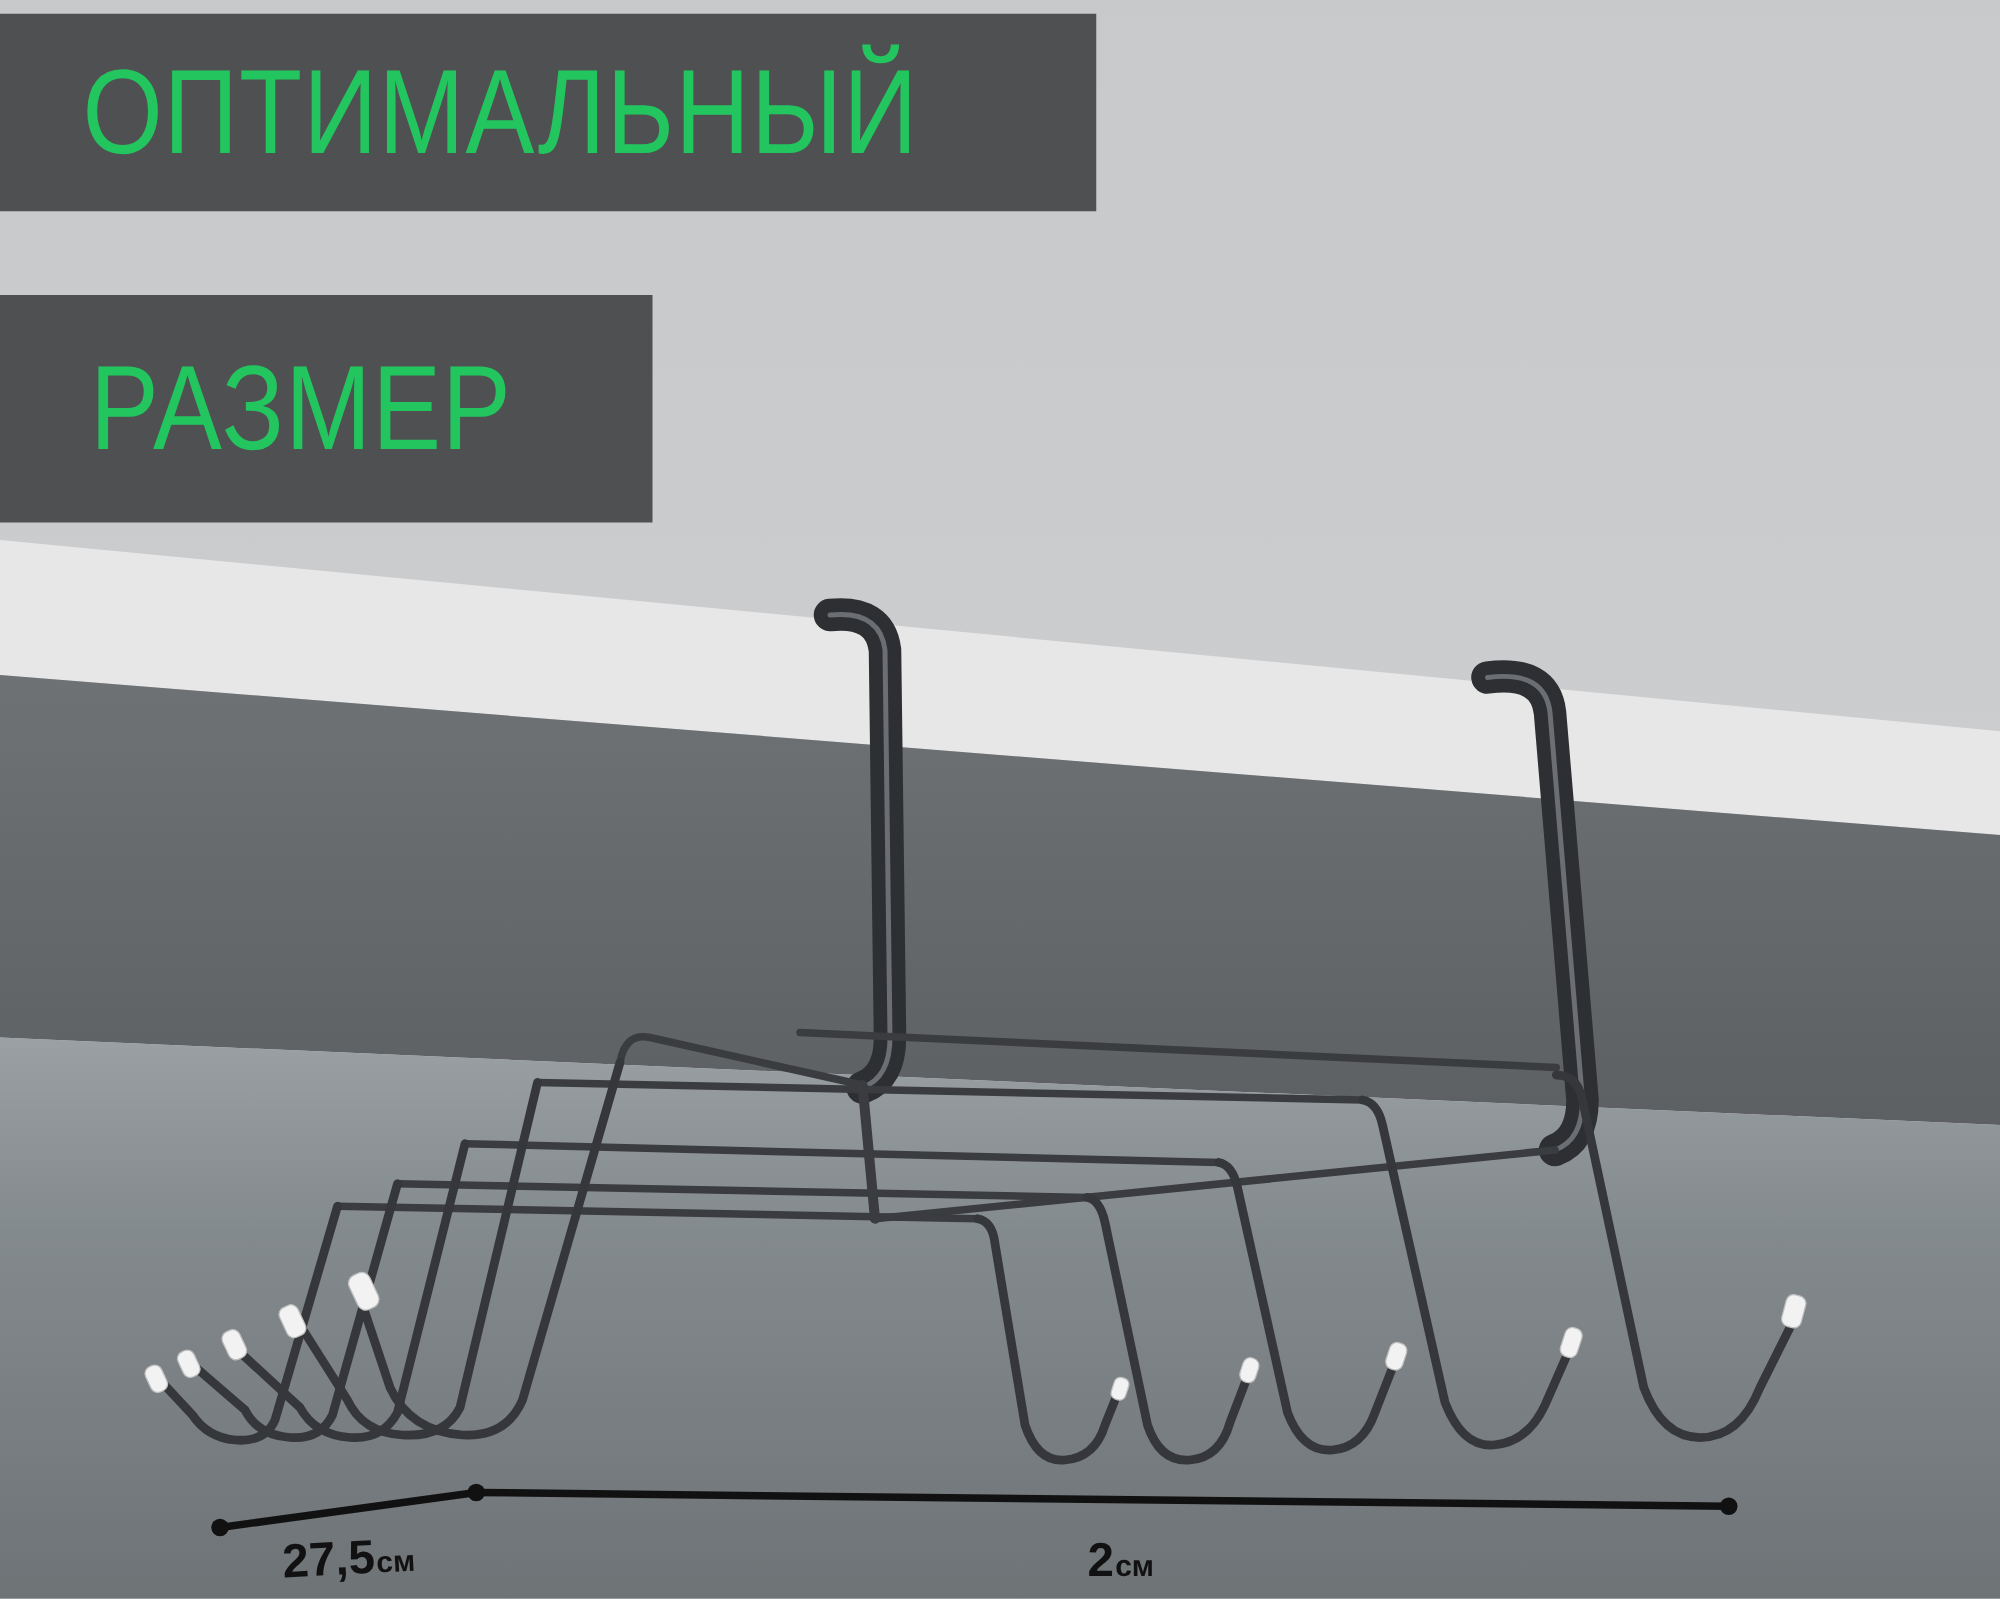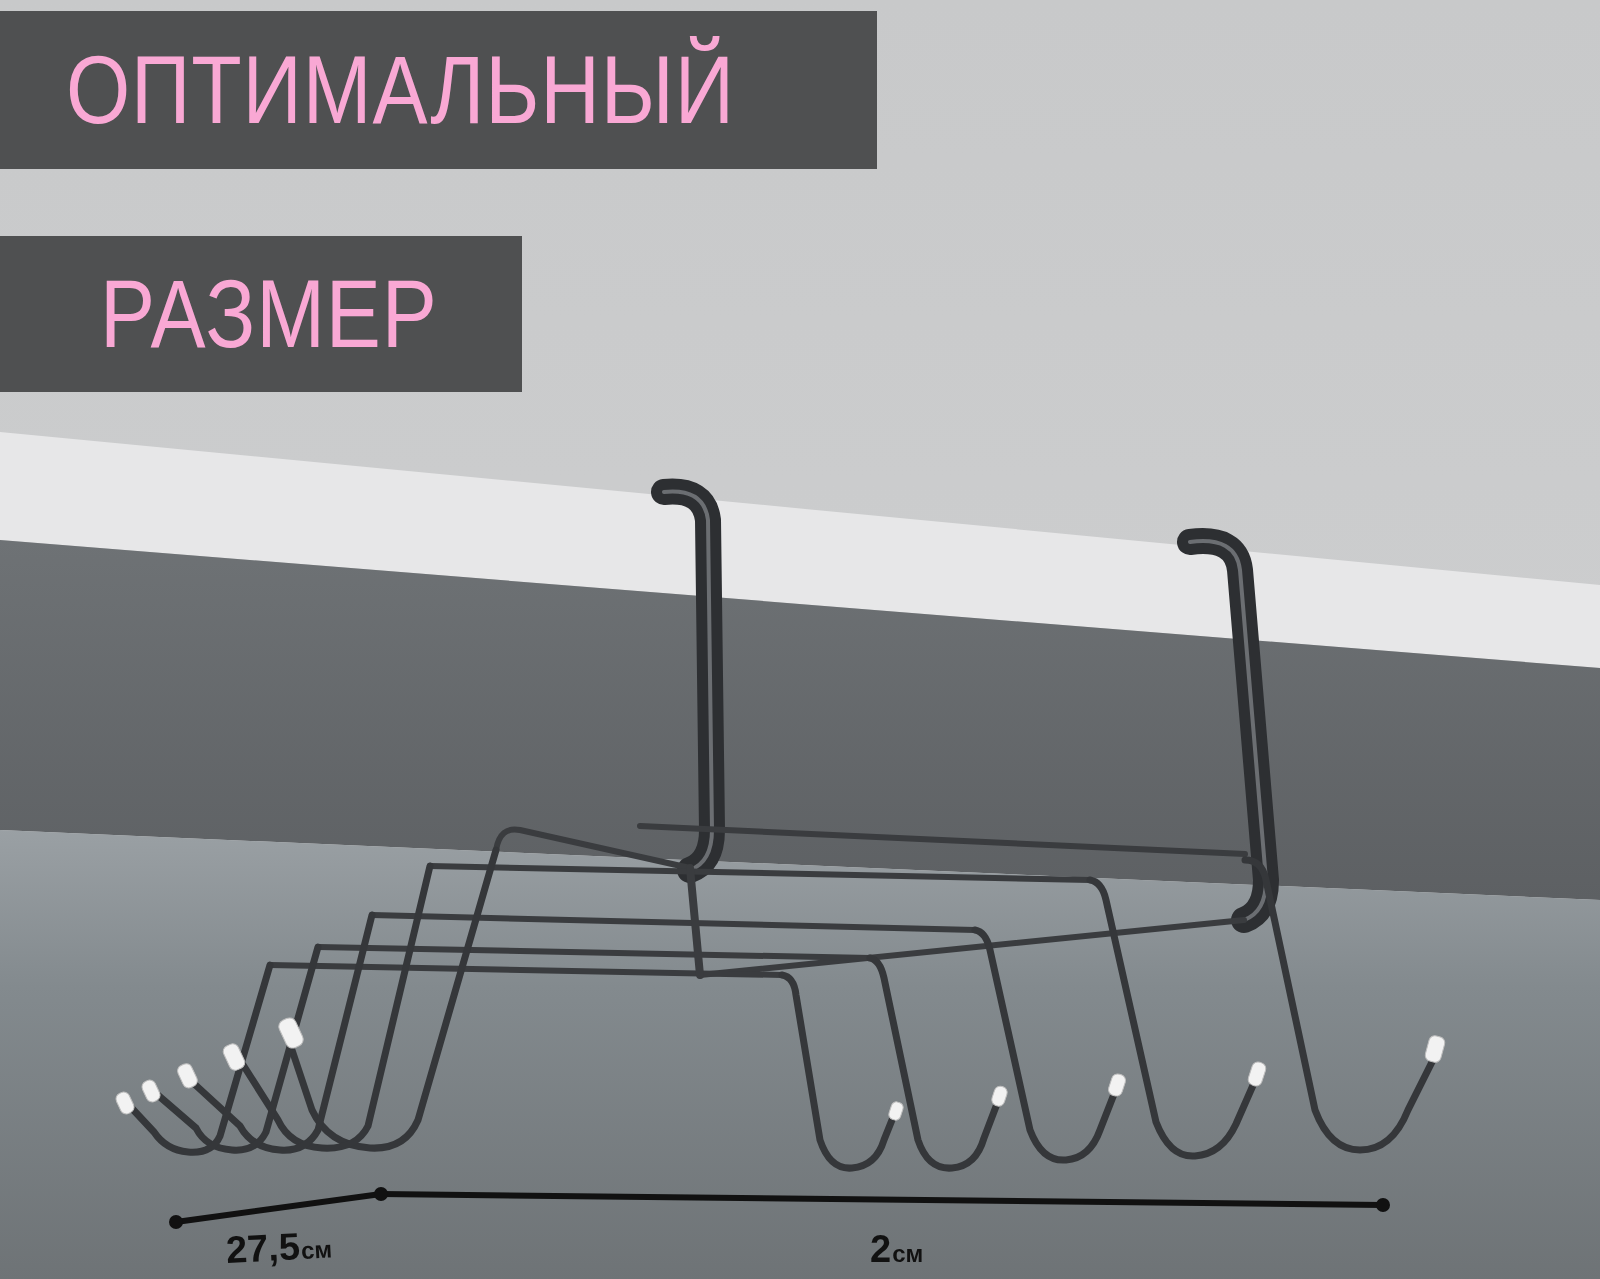--- a/index.html
+++ b/index.html
@@ -3,27 +3,27 @@
   <meta charset="utf-8">
   <style>
     html, body { margin: 0; padding: 0; }
     body {
       width: 1600px; height: 1279px; overflow: hidden; position: relative;
       font-family: "Liberation Sans", "DejaVu Sans", sans-serif;
       background: #cbcccd;
     }
     .scene { position: absolute; left: 0; top: 0; width: 1600px; height: 1279px; }
     .title-box {
-      position: absolute; left: 0; background: #4f5051; color: #f9a8d4;
+      position: absolute; left: 0; background: #4f5051; color: #22c55e;
       display: flex; align-items: center; box-sizing: border-box;
       font-weight: 400; letter-spacing: 1px;
     }
     .title-box span { display: inline-block; transform: scaleX(0.86); transform-origin: left center; white-space: nowrap; }
     #title-line-1 { top: 11px; width: 877px; height: 158px; padding-left: 66px; font-size: 96px; }
-    #title-line-2 { top: 236px; width: 522px; height: 156px; padding-left: 100px; font-size: 96px; }
+    #title-line-2 { top: 236px; width: 522px; height: 182px; padding-left: 72px; font-size: 96px; }
     .dim-label {
       position: absolute; color: #111111; font-weight: 700; font-size: 38px;
       white-space: nowrap;
     }
     .dim-label .unit { font-size: 24px; font-weight: 700; margin-left: 1px; }
     #dim-depth-label { left: 226px; top: 1229px; transform: rotate(-3deg); transform-origin: left center; }
     #dim-width-label { left: 870px; top: 1228px; }
   </style>
 </head>
 <body>

